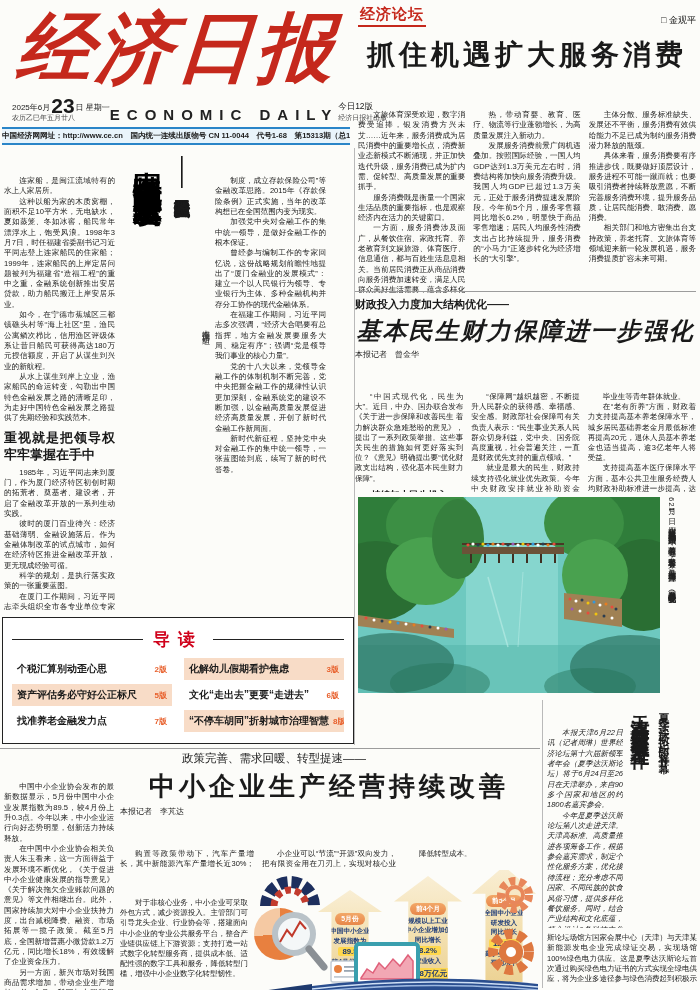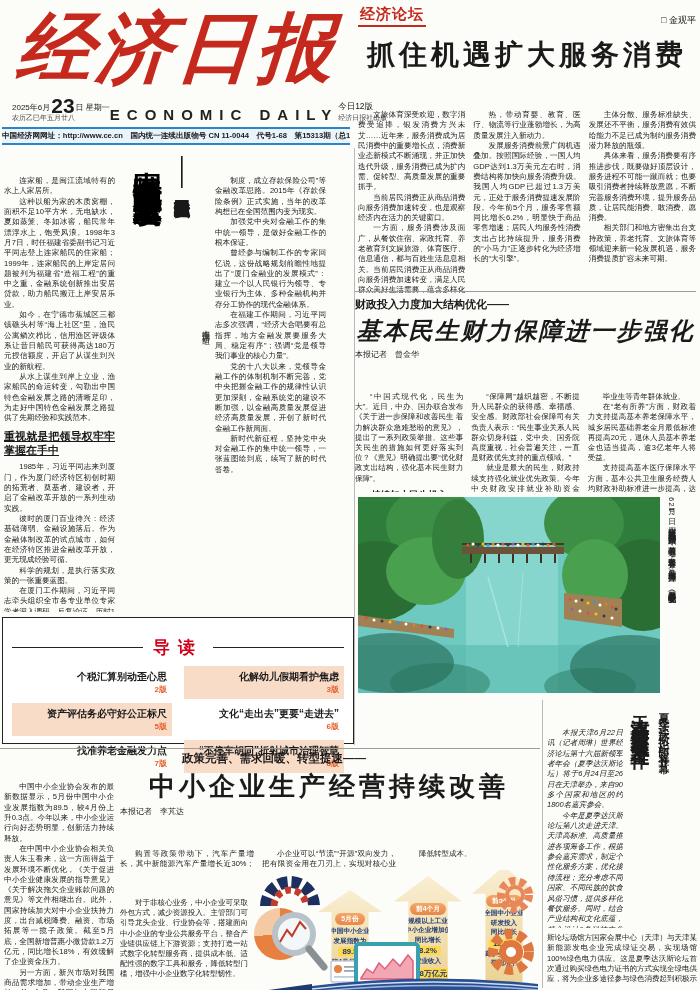--- a/index.html
+++ b/index.html
@@ -33,30 +33,30 @@
   .forum-headline{font-size:28px;font-weight:bold;letter-spacing:4px;text-align:center;margin:9px 0 8px;white-space:nowrap;}
   .fcols{display:flex;gap:8px;height:212px;overflow:hidden;}
   .fcol{flex:1;font-size:7.6px;line-height:1.36;overflow:hidden;}
 
   
   .lead{position:absolute;left:4px;top:148px;width:348px;height:464px;display:flex;gap:5px;overflow:hidden;}
   .la-col{width:111px;font-size:7.6px;line-height:1.36;overflow:hidden;}
   .la-headline{writing-mode:vertical-rl;font-size:29px;font-weight:bold;letter-spacing:2px;line-height:1.0;width:42px;color:#000;}
   .la-subtitle{writing-mode:vertical-rl;font-size:16px;font-weight:bold;line-height:1.1;width:24px;padding-top:8px;}
   .la-credit{writing-mode:vertical-rl;font-size:8px;width:14px;margin-top:175px;color:#333;letter-spacing:2px;}
-  .la-subhead{font-weight:bold;font-size:11px;text-indent:0;margin:5px 0 4px;text-decoration:underline;}
+  .la-subhead{font-weight:bold;font-size:13px;text-indent:0;margin:5px 0 4px;}
 
   
   .daodu{position:absolute;left:2px;top:617px;width:352px;height:127px;border:1.5px solid #222;
-    box-sizing:border-box;padding:18px 9px 5px;background:#fff;}
+    box-sizing:border-box;padding:10px 9px 5px;background:#fff;}
   .dd-title-row{display:flex;align-items:center;gap:10px;}
   .dd-line{flex:1;height:1px;background:#222;}
   .dd-title{color:#d0021b;font-size:17px;font-weight:bold;letter-spacing:8px;}
   .dd-grid{display:grid;grid-template-columns:1fr 1fr;gap:4px 12px;margin-top:7px;}
-  .dd-item{display:flex;justify-content:space-between;align-items:flex-end;font-size:10px;font-weight:bold;padding:4px 5px;white-space:nowrap;overflow:hidden;flex-direction:column;}
+  .dd-item{display:flex;justify-content:space-between;align-items:center;font-size:10px;font-weight:bold;padding:4px 5px;white-space:nowrap;overflow:hidden;}
   .dd-item.pink{background:#f8dcc7;}
   .dd-page{color:#e8602c;font-size:8px;margin-left:4px;}
 
   
   .minsheng{position:absolute;left:355px;top:291px;width:341px;height:201px;border-top:1px solid #9c9c9c;padding-top:5px;box-sizing:border-box;}
   .ms-kicker{font-size:11px;font-weight:bold;}
   .ms-headline{font-family:"DejaVu Serif","Liberation Serif",serif;font-size:24px;font-weight:bold;letter-spacing:2px;text-align:center;margin:3px 0 1px;white-space:nowrap;font-style:italic;}
   .byline{font-size:8px;text-align:left;margin:2px 0 4px;color:#222;}
   .ms-cols{display:flex;gap:8px;height:128px;overflow:hidden;}
   .ms-col{flex:1;font-size:7.5px;line-height:1.36;overflow:hidden;}
@@ -64,21 +64,21 @@
 
   
   .photo-block{position:absolute;left:358px;top:497px;width:340px;height:198px;display:flex;}
   .photo-frame{width:302px;height:196px;overflow:hidden;background:#6ec9c0;flex:none;}
   .photo-caption{writing-mode:vertical-rl;font-size:7.8px;line-height:1.55;height:196px;margin-left:5px;letter-spacing:0.5px;color:#222;}
   .photo-caption .credit{margin-top:6px;font-weight:bold;}
 
   
   .bl-col{position:absolute;left:4px;top:754px;width:110px;height:232px;font-size:7.6px;line-height:1.36;overflow:hidden;}
   .sme{position:absolute;left:120px;top:751px;width:418px;height:237px;}
-  .sme-kicker{font-size:11.5px;font-weight:bold;margin-left:62px;}
+  .sme-kicker{font-size:11.5px;font-weight:normal;margin-left:62px;}
   .sme-headline{font-size:26px;font-weight:bold;letter-spacing:4px;text-align:center;margin:3px 0 1px;white-space:nowrap;}
   .sme-cols{display:flex;gap:8px;height:46px;overflow:hidden;margin-top:2px;}
   .sme-col{flex:1;font-size:7.5px;line-height:1.36;overflow:hidden;}
   .sme-bottom{display:flex;margin-top:3px;}
   .sme-bcol{width:128px;font-size:7.5px;line-height:1.36;overflow:hidden;height:126px;flex:none;margin-right:6px;}
 
   
   .infographic{position:relative;width:284px;height:126px;flex:none;overflow:hidden;}
   .arrow{position:absolute;clip-path:polygon(50% 0,100% 24%,79% 24%,79% 100%,21% 100%,0 24%,0 24%);
     background:linear-gradient(180deg,#f9eed4 0%,#f3e0b0 55%,#ecd294 100%);}
@@ -122,21 +122,21 @@
 
   <div class="forum">
     <div class="forum-head">
       <span class="forum-section">经济论坛</span>
       <span class="forum-author">□ 金观平</span>
     </div>
     <div class="forum-headline">抓住机遇扩大服务消费</div>
     <div class="fcols">
       <div class="fcol jt">
           <p>文旅体育深受欢迎，数字消费受追捧，银发消费方兴未艾……近年来，服务消费成为居民消费中的重要增长点，消费新业态新模式不断涌现，并正加快迭代升级，服务消费已成为扩内需、促转型、高质量发展的重要抓手。</p>
-          <p>当前居民消费正从商品消费向服务消费加速转变，也是观察经济内在活力的关键窗口。</p>
+          <p>服务消费既是衡量一个国家生活品质的重要指标，也是观察经济内在活力的关键窗口。</p>
           <p>一方面，服务消费涉及面广，从餐饮住宿、家政托育、养老教育到文娱旅游、体育医疗、信息通信，都与百姓生活息息相关。当前居民消费正从商品消费向服务消费加速转变，满足人民群众美好生活需要，蕴含多样化的发展空间。</p>
         </div>
       <div class="fcol jt">
           <p>热，带动育婴、教育、医疗、物流等行业蓬勃增长，为高质量发展注入新动力。</p>
           <p>发展服务消费前景广阔机遇叠加。按照国际经验，一国人均GDP达到1.3万美元左右时，消费结构将加快向服务消费升级。我国人均GDP已超过1.3万美元，正处于服务消费提速发展阶段。今年前5个月，服务零售额同比增长6.2%，明显快于商品零售增速；居民人均服务性消费支出占比持续提升，服务消费的“小马力”正逐步转化为经济增长的“大引擎”。</p>
         </div>
       <div class="fcol jt">
           <p>主体分散、服务标准缺失、发展还不平衡，服务消费有效供给能力不足已成为制约服务消费潜力释放的瓶颈。</p>
           <p>具体来看，服务消费要有序推进步伐，既要做好顶层设计，服务进程不可能一蹴而就；也要吸引消费者持续释放意愿，不断完善服务消费环境，提升服务品质，让居民能消费、敢消费、愿消费。</p>
           <p>相关部门和地方密集出台支持政策，养老托育、文旅体育等领域迎来新一轮发展机遇，服务消费提质扩容未来可期。</p>

